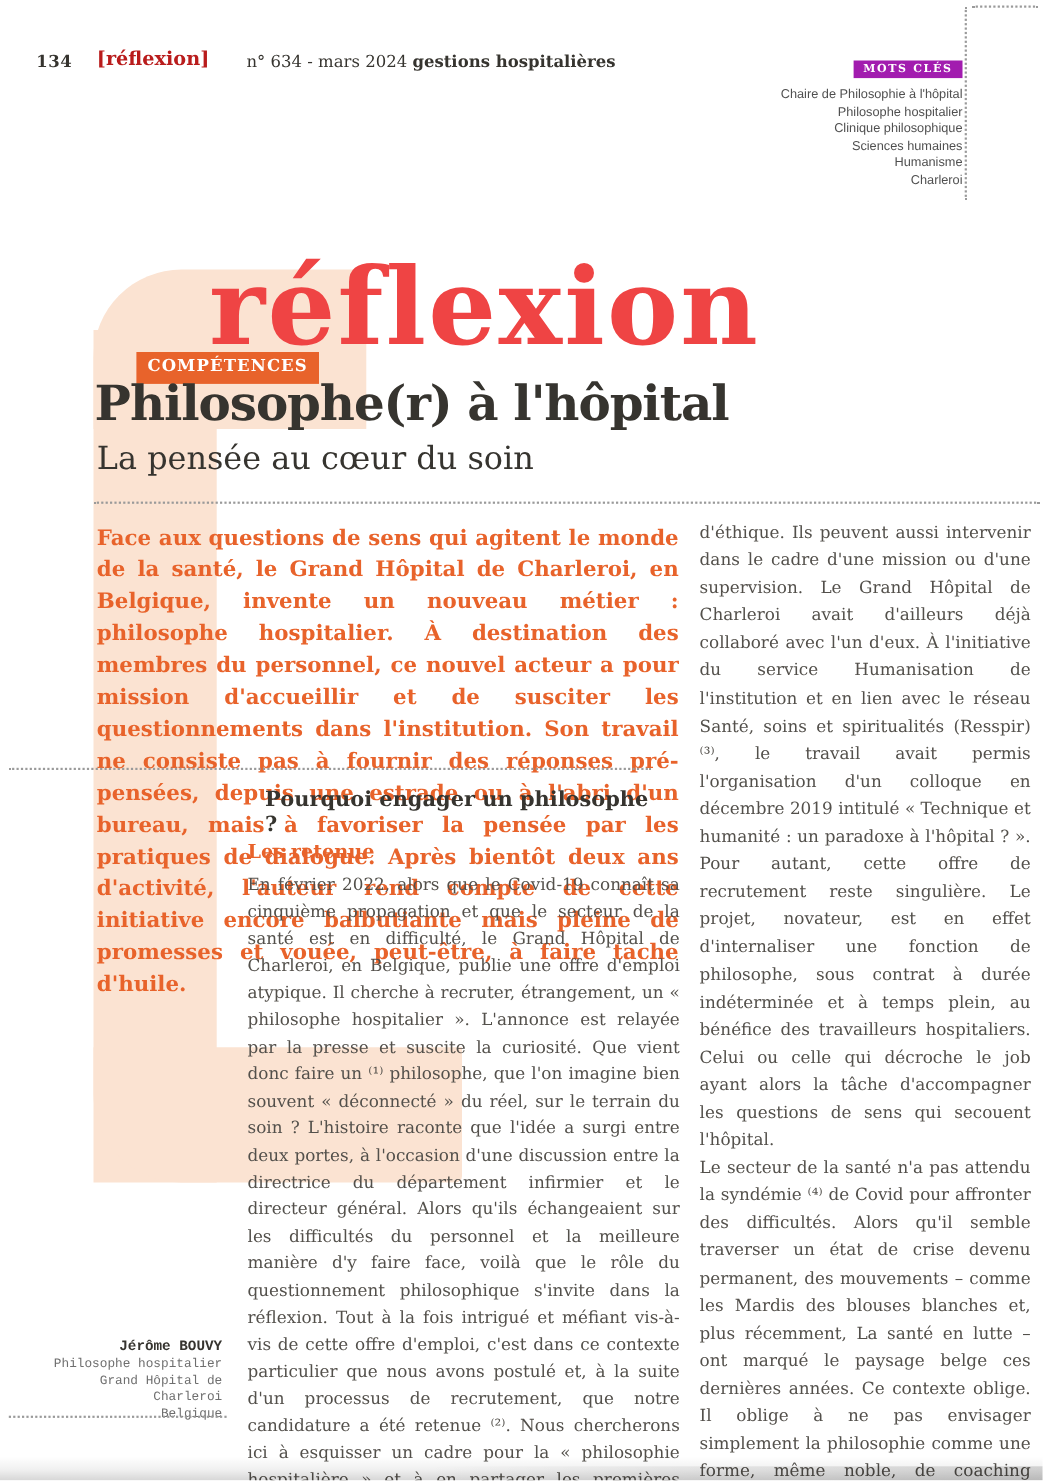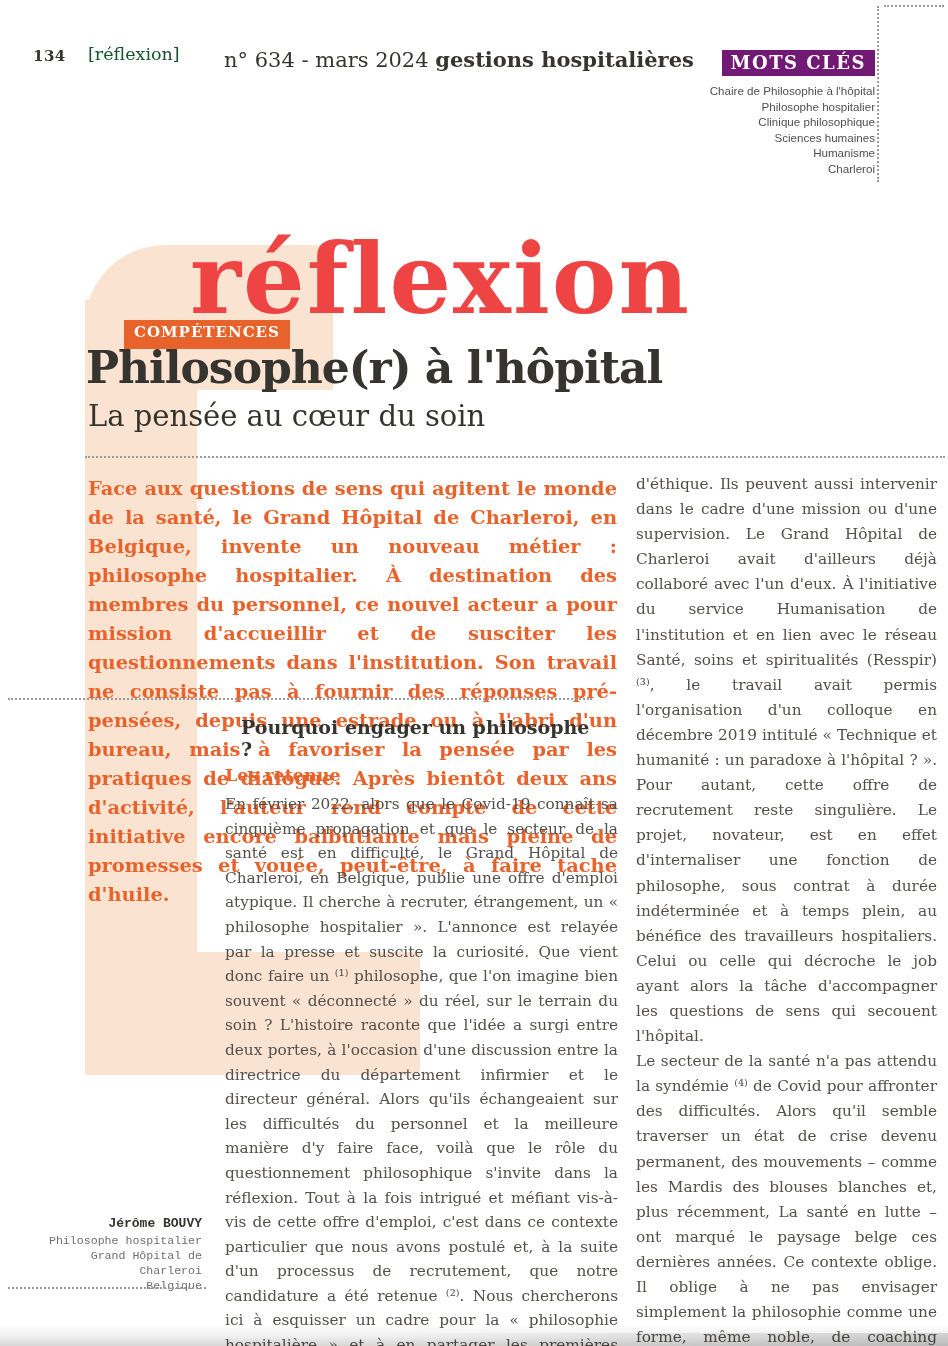--- a/index.html
+++ b/index.html
@@ -1,27 +1,27 @@
 <!DOCTYPE html>
 <html><head>
 <meta charset="utf-8">
 <style>
   html,body{margin:0;padding:0;background:#fff;}
   .page{position:relative;width:948px;height:1346px;background:#ffffff;overflow:hidden;
         font-family:"DejaVu Serif",serif;color:#36342f;}
 
   
   .hdr-num{position:absolute;left:33px;top:47px;font-size:15px;font-weight:bold;letter-spacing:.5px;}
-  .hdr-tag{position:absolute;left:88px;top:44px;font-size:17.5px;font-weight:normal;color:#14532d;}
-  .hdr-issue{position:absolute;left:224px;top:47px;font-size:21px;}
+  .hdr-tag{position:absolute;left:88px;top:44px;font-size:17.5px;font-weight:bold;color:#b91c1c;}
+  .hdr-issue{position:absolute;left:224px;top:47px;font-size:15px;}
   .hdr-issue b{font-weight:bold;}
 
   
   .kw-wrap{position:absolute;right:73px;top:50px;width:250px;text-align:right;}
-  .kw-badge{display:inline-block;background:#701a75;color:#fff;font-size:18px;font-weight:bold;
+  .kw-badge{display:inline-block;background:#a21caf;color:#fff;font-size:10px;font-weight:bold;
             letter-spacing:1.5px;padding:2px 9px 3px;}
   .kw-list{margin-top:7px;}
   .kw-item{font-family:"Liberation Sans",sans-serif;font-size:11.6px;line-height:15.6px;color:#4f4f4f;}
   .vdot{position:absolute;left:877px;top:6px;height:176px;border-left:2px dotted #9a9a9a;}
   .hdot-top{position:absolute;left:884px;top:5px;width:60px;border-top:2px dotted #9a9a9a;}
 
   
   .bigc{position:absolute;background:#fbe3d2;}
   .bigc-top{left:85px;top:245px;width:248px;height:145px;border-top-left-radius:80px;}
   .bigc-stem{left:85px;top:300px;width:112px;height:775px;}

